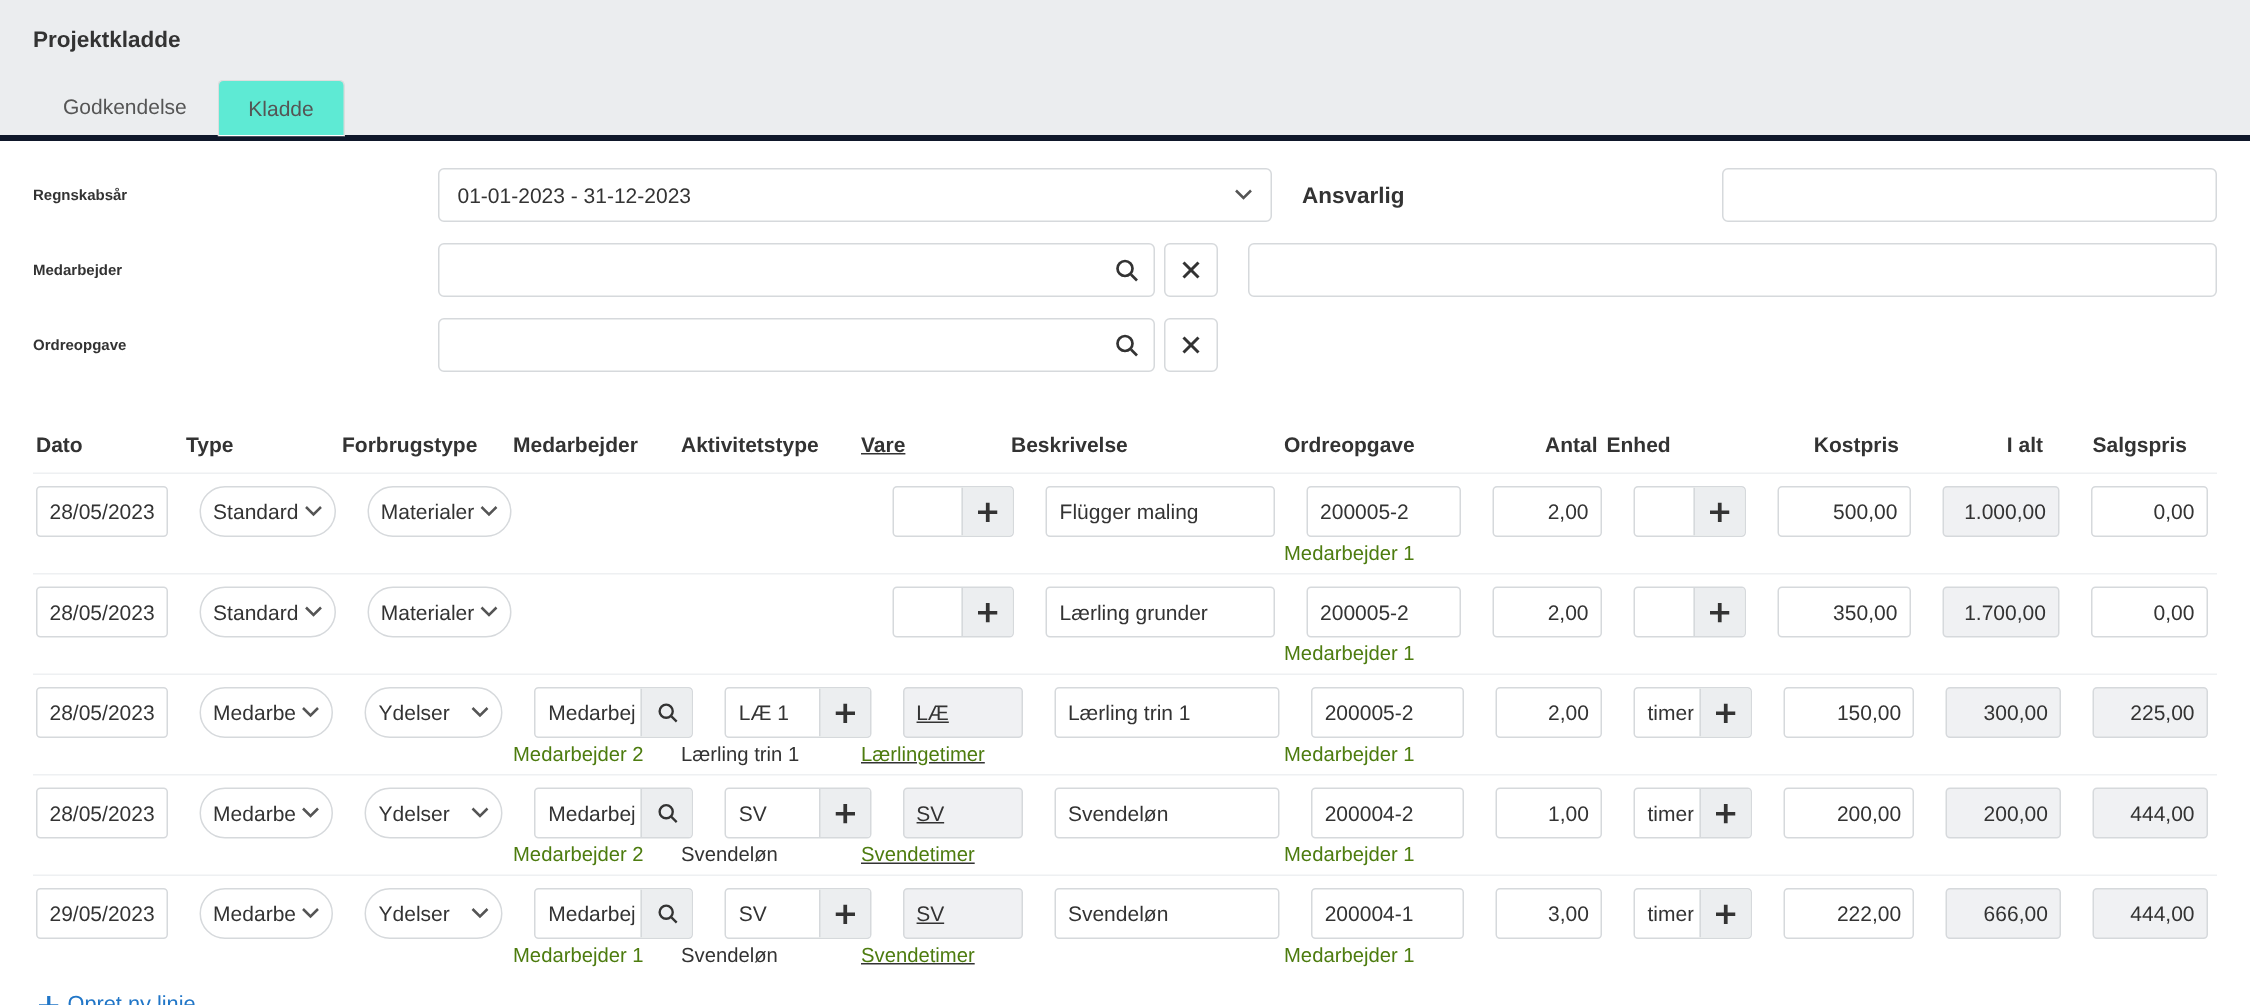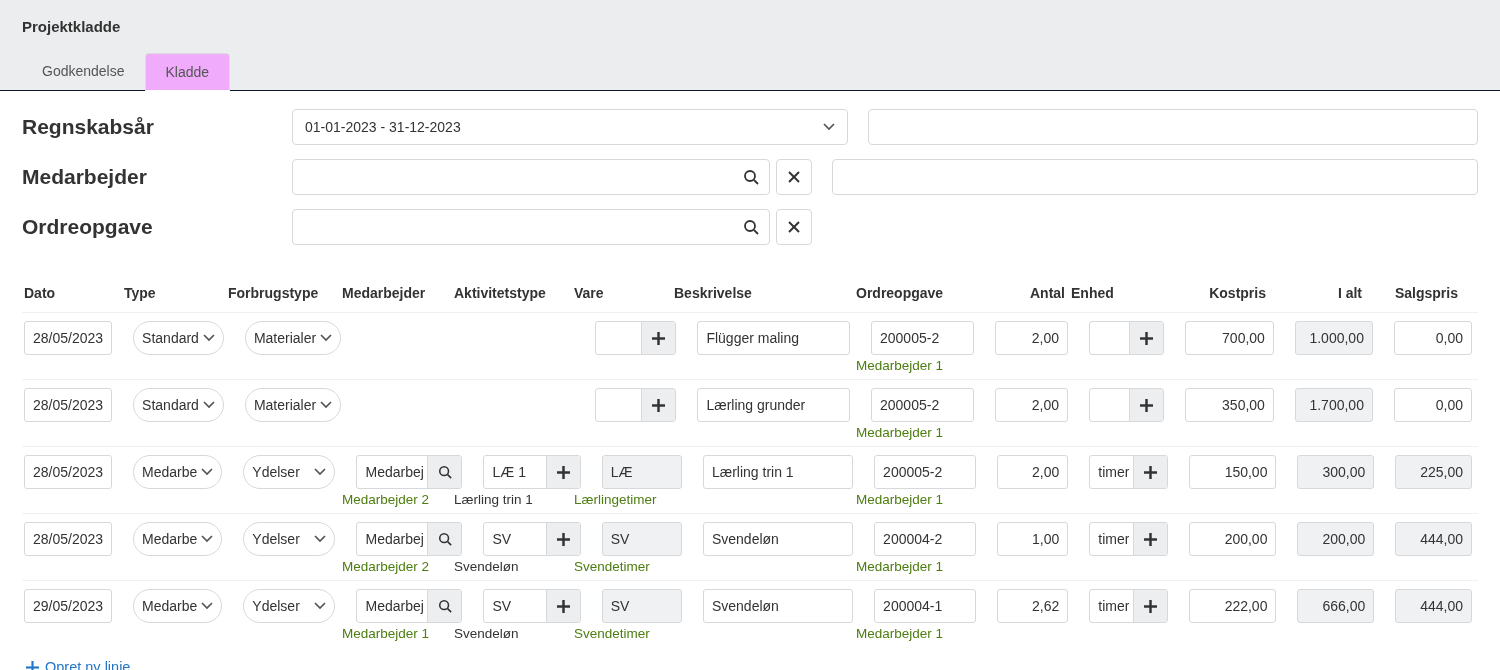--- a/index.html
+++ b/index.html
@@ -8,58 +8,58 @@
     font-size: 14px;
     color: #333;
     background: #fff;
   }
   .page-wrap {
     width: 1500px;
   }
   .header-bar {
     background: #ebedef;
     padding: 18px 22px 0 22px;
-    border-bottom: 1px solid #0f172a;
+    border-bottom: 4px solid #0f172a;
   }
   .page-title {
     font-weight: bold;
     color: #333;
     font-size: 15px;
     margin-bottom: 18px;
   }
   .tabs {
     display: flex;
     gap: 0;
   }
   .tab {
     padding: 10px 20px;
     cursor: pointer;
     color: #555;
   }
   .tab.active {
-    background: #f0abfc;
+    background: #5eead4;
     border-top-left-radius: 4px;
     border-top-right-radius: 4px;
     border: 1px solid #ddd;
     border-bottom: 1px solid #fff;
     margin-bottom: -1px;
   }
   .filters {
     padding: 18px 22px 8px 22px;
   }
   .filter-row {
     display: flex;
     align-items: center;
     margin-bottom: 14px;
     gap: 20px;
   }
   .filter-label {
     width: 250px;
     font-weight: bold;
-    font-size: 21px;
+    font-size: 10px;
   }
   .filter-dropdown {
     position: relative;
     width: 556px;
     height: 36px;
     border: 1px solid #d6d9dc;
     border-radius: 4px;
     display: flex;
     align-items: center;
     padding: 0 12px;
@@ -114,21 +114,21 @@
     display: flex;
     font-weight: bold;
     padding: 10px 0;
     border-bottom: 1px solid transparent;
   }
   .col-dato   { width: 102px; padding-left: 2px;}
   .col-type   { width: 104px; }
   .col-forb   { width: 114px; }
   .col-med    { width: 112px; }
   .col-akt    { width: 120px; }
-  .col-vare   { width: 100px; }
+  .col-vare   { width: 100px; text-decoration: underline; }
   .col-besk   { width: 182px; }
   .col-ord    { width: 125px; }
   .col-antal  { width: 90px; text-align: right; padding-right: 6px;}
   .col-enhed  { width: 93px; }
   .col-kost   { width: 108px; text-align: right; padding-right: 6px;}
   .col-ialt   { width: 96px; text-align: right; padding-right: 6px;}
   .col-salg   { width: 96px; text-align: right; padding-right: 6px;}
   .grid-row-wrap {
     border-top: 1px solid #eef0f2;
     padding-top: 8px;
@@ -227,20 +227,21 @@
   <div class="filter-row">
     <div class="filter-label">Regnskabsår</div>
     <div class="filter-dropdown">
       <span>01-01-2023 - 31-12-2023</span>
       <span class="chev">
         <svg width="12" height="8" viewBox="0 0 12 8">
               <path d="M1 1l5 5 5-5" stroke="#555" stroke-width="1.7" fill="none"></path>
             </svg>
       </span>
     </div>
+    <div class="filter-right-label">Ansvarlig</div>
     <div class="filter-right-input"></div>
   </div>
 
   <div class="filter-row">
     <div class="filter-label">Medarbejder</div>
     <div class="filter-lookup">
       <div class="filter-input">
         <span>
           <svg width="16" height="16" viewBox="0 0 16 16">
                 <circle cx="7" cy="7" r="5" stroke="#333" stroke-width="1.8" fill="none"></circle>
@@ -353,21 +354,21 @@
                 <span class="sel-txt"></span>
                 <span class="mini-btn">
                   <svg width="13" height="13" viewBox="0 0 12 12">
                     <line x1="6" y1="0" x2="6" y2="12" stroke="#333" stroke-width="2.3"></line>
                     <line x1="0" y1="6" x2="12" y2="6" stroke="#333" stroke-width="2.3"></line>
                   </svg>
                 </span>
               </div>
             </div>
             <div class="cell col-kost">
-              <div class="in num">700,00</div>
+              <div class="in num">500,00</div>
             </div>
             <div class="cell col-ialt">
               <div class="in num readonly">1.000,00</div>
             </div>
             <div class="cell col-salg">
               <div class="in num">0,00</div>
             </div>
           </div>
           <div class="sub">
             <div class="col-dato"></div>
@@ -697,21 +698,21 @@
                 <span class="sel-txt">SV</span>
               </div>
             </div>
             <div class="cell col-besk">
               <div class="in">Svendeløn</div>
             </div>
             <div class="cell col-ord">
               <div class="in">200004-1</div>
             </div>
             <div class="cell col-antal">
-              <div class="in num">2,62</div>
+              <div class="in num">3,00</div>
             </div>
             <div class="cell col-enhed">
               <div class="in with-btn">
                 <span class="sel-txt">timer</span>
                 <span class="mini-btn">
                   <svg width="13" height="13" viewBox="0 0 12 12">
                     <line x1="6" y1="0" x2="6" y2="12" stroke="#333" stroke-width="2.3"></line>
                     <line x1="0" y1="6" x2="12" y2="6" stroke="#333" stroke-width="2.3"></line>
                   </svg>
                 </span>

